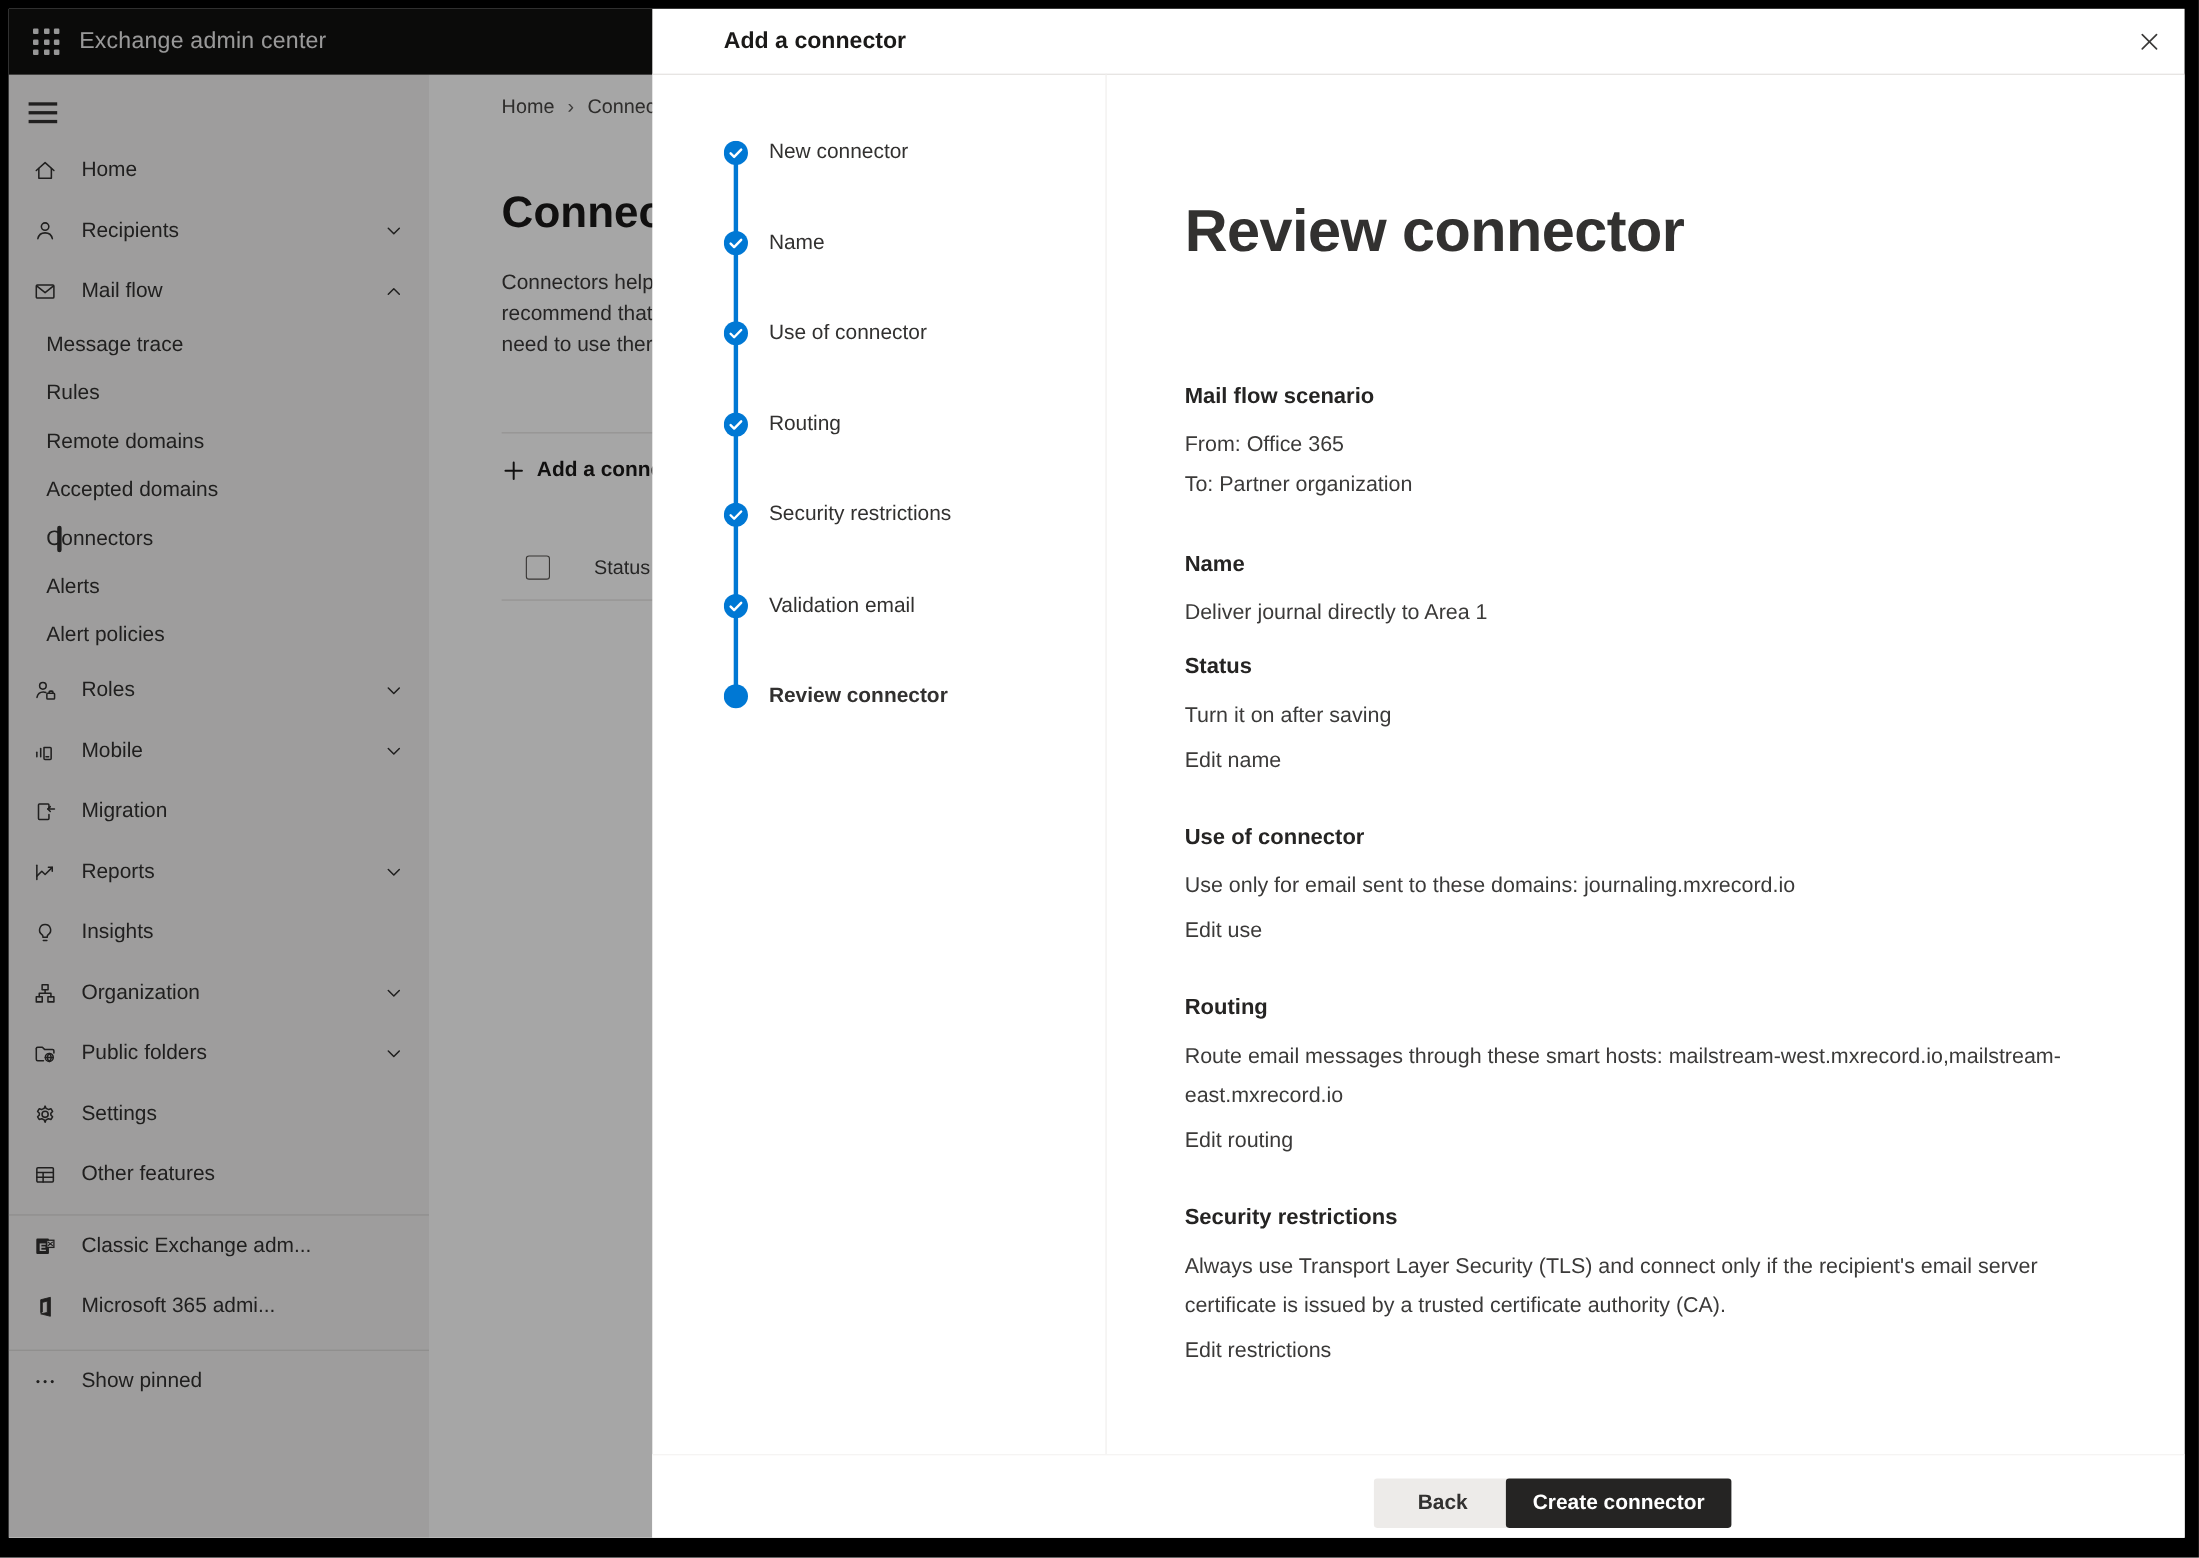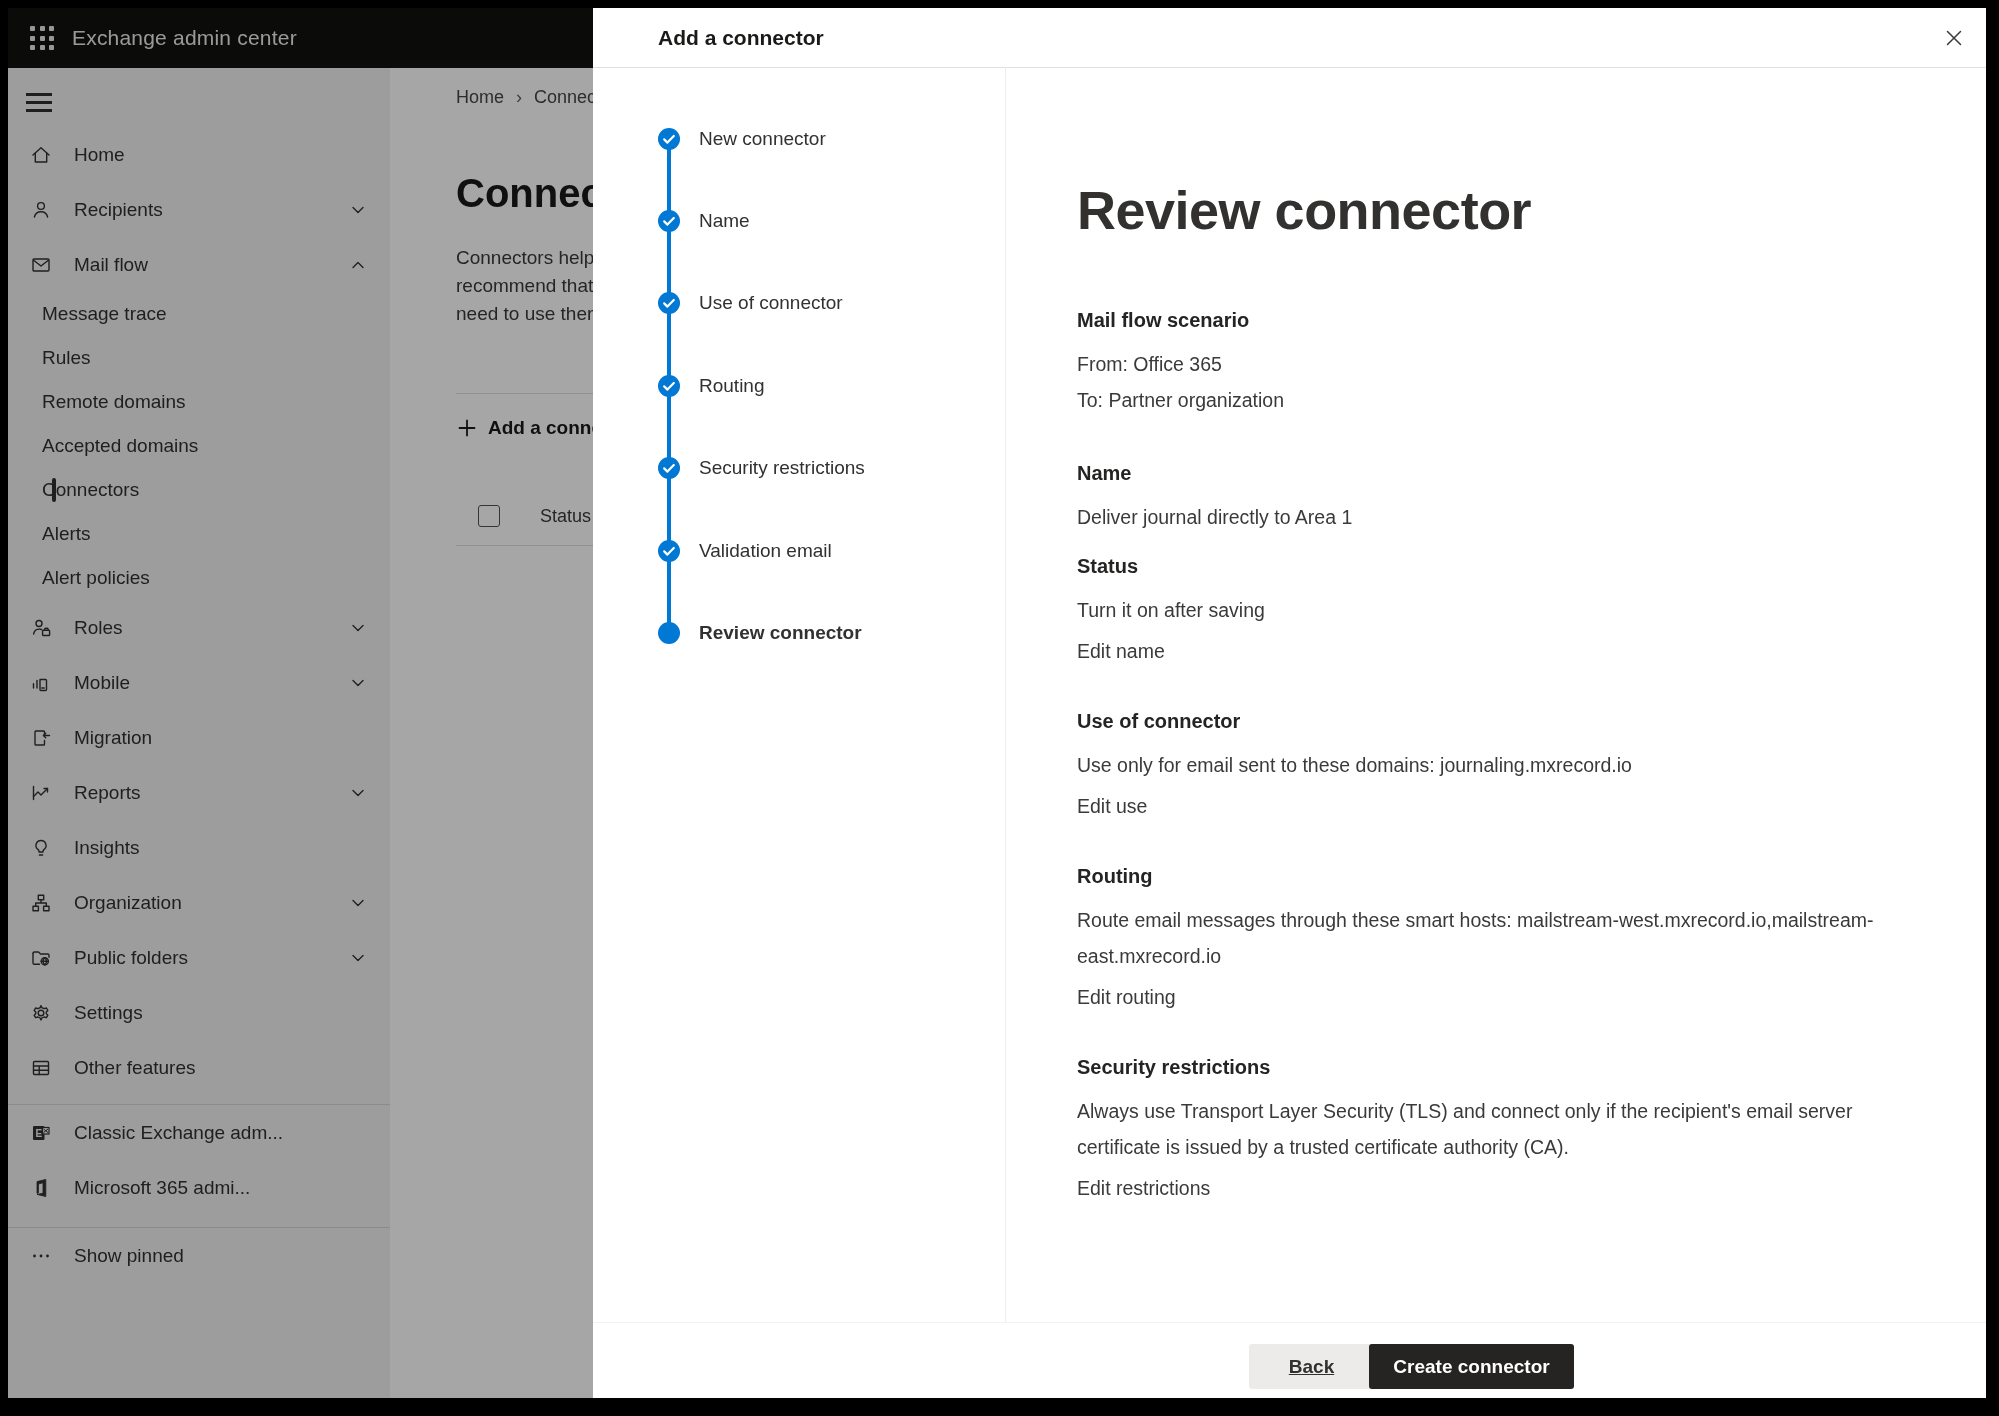--- a/index.html
+++ b/index.html
@@ -58,31 +58,31 @@
   .wizard{position:absolute;top:59px;left:0;bottom:75px;width:412px;border-right:1px solid #efedec;}
   .wizard-line{position:absolute;left:74px;top:72px;height:494px;width:4px;background:#0078d4;}
   .step{position:absolute;left:0;height:40px;display:flex;align-items:center;cursor:pointer;}
   .step-circle{position:absolute;left:65px;width:22px;height:22px;}
   .step-label{position:absolute;left:106px;font-size:19px;color:#323130;white-space:nowrap;}
   .step.current .step-label{font-weight:bold;}
 
   
   .content{position:absolute;top:59px;left:412px;right:0;bottom:75px;padding:0 60px 0 72px;overflow:hidden;}
   .review-title{margin:112px 0 0 0;font-size:54px;font-weight:bold;color:#323130;letter-spacing:-.5px;}
-  .sections{margin-top:68px;max-width:860px;}
+  .sections{margin-top:108px;max-width:860px;}
   .section{margin-bottom:44px;}
   .section h3{margin:0 0 14px 0;font-size:20px;color:#252423;}
   .section h3.subhead{margin-top:20px;}
   .section p{margin:0;font-size:19.5px;line-height:36px;color:#3b3a39;}
   .edit-link{display:inline-block;margin-top:8px;font-size:19.5px;line-height:30px;color:#3b3a39;cursor:pointer;}
 
   
   .modal-footer{position:absolute;left:0;right:0;bottom:0;height:75px;border-top:1px solid #f3f2f1;background:#fff;}
   .btn{position:absolute;top:21px;height:45px;border:none;border-radius:3px;font-size:19px;font-weight:bold;font-family:inherit;cursor:pointer;}
-  .btn-back{left:656px;width:125px;background:#edebe9;color:#323130;text-decoration:underline;}
+  .btn-back{left:656px;width:125px;background:#edebe9;color:#323130;}
   .btn-create{left:776px;width:205px;background:#252423;color:#fff;}
 </style>
 </head>
 <body>
 
 <div class="screen">
 
   <div class="topbar">
     <div class="waffle">
       <div class="waffle-grid">

